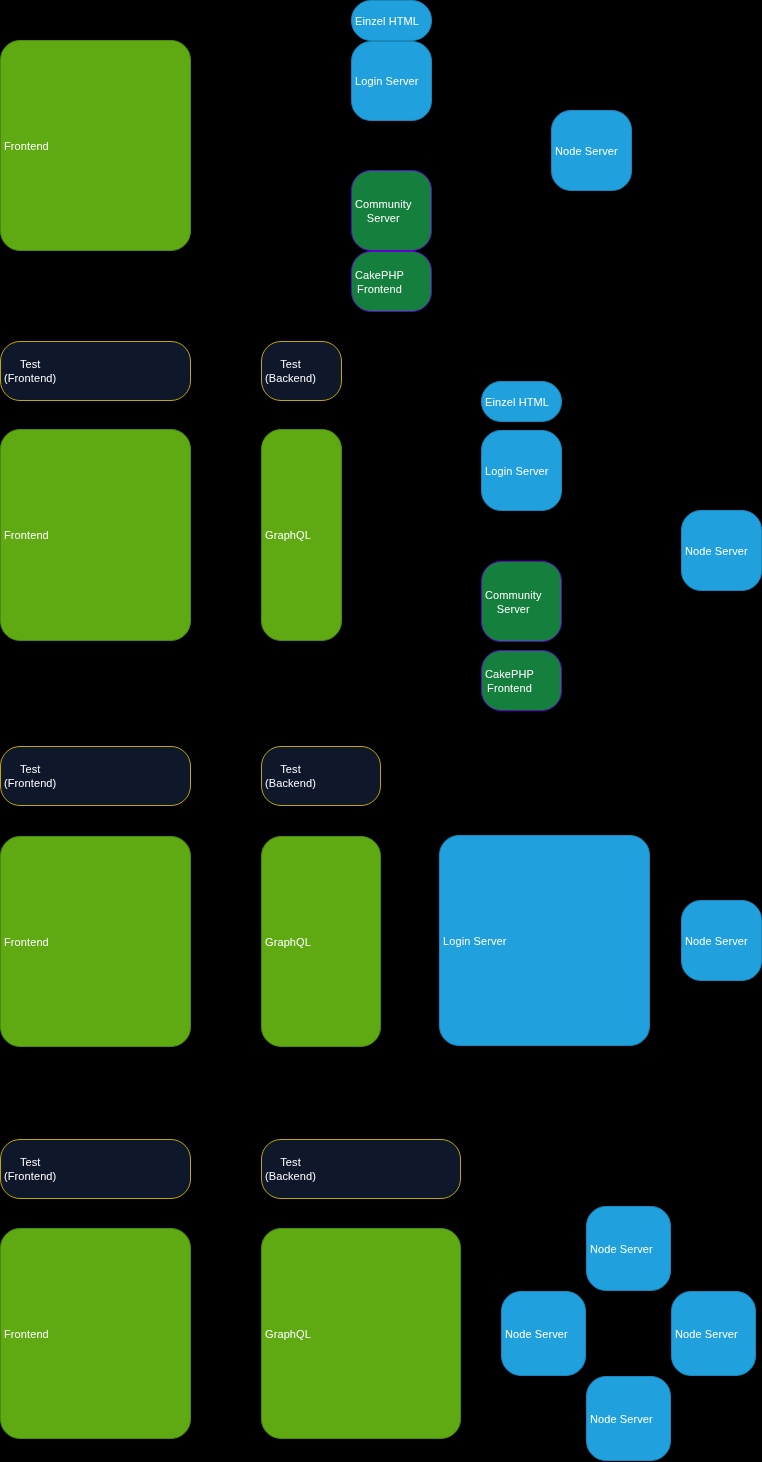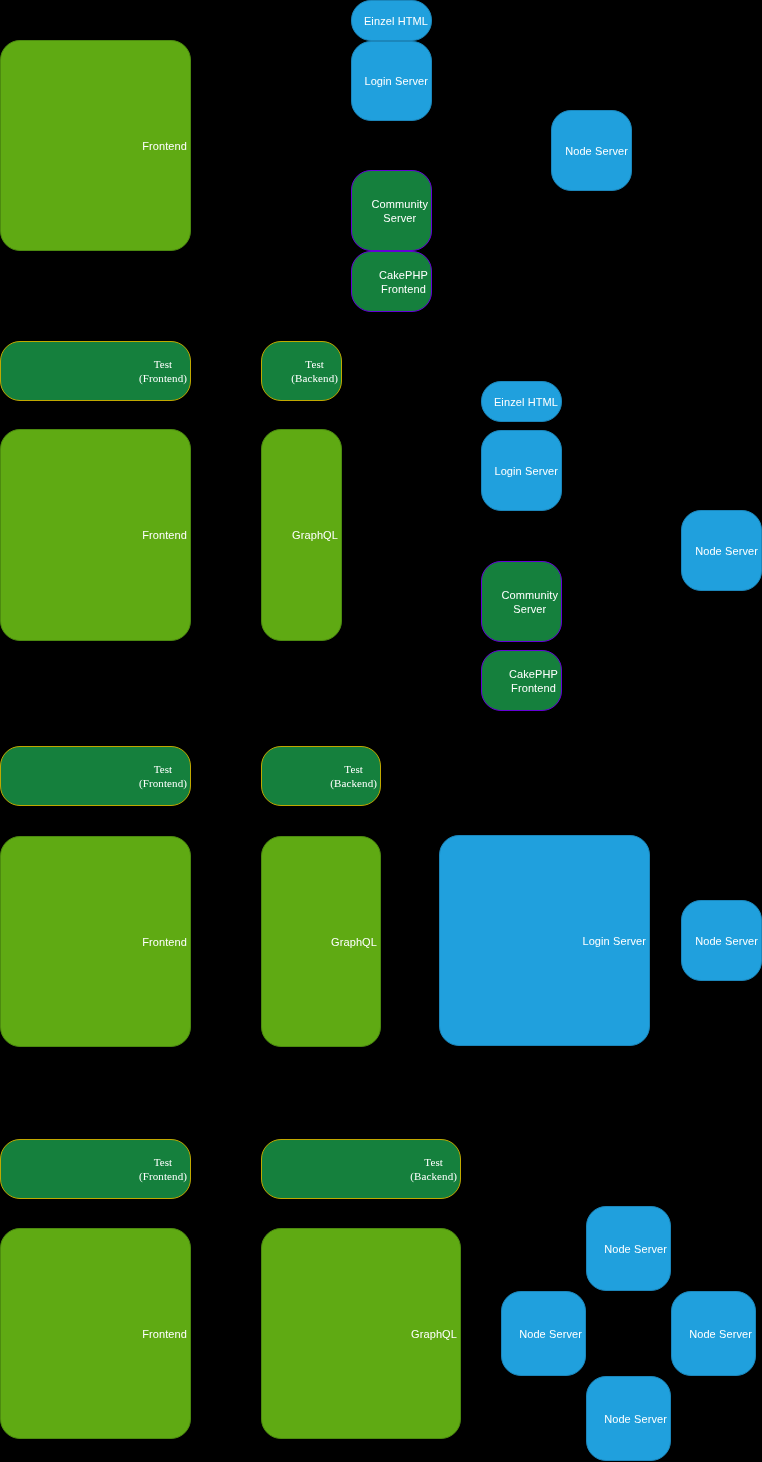--- a/index.html
+++ b/index.html
@@ -14,32 +14,32 @@
     height: 1462px;
     background: #000000;
     overflow: hidden;
     font-family: "Liberation Sans", "DejaVu Sans", sans-serif;
   }
   .block {
     position: absolute;
     box-sizing: border-box;
     display: flex;
     align-items: center;
-    justify-content: flex-end;
+    justify-content: flex-start;
     text-align: center;
     color: #ffffff;
     font-size: 11px;
     line-height: 14px;
     letter-spacing: 0.1px;
     white-space: pre-line;
     overflow: hidden;
     border-radius: 20px;
   }
   .c-green  { background: #5faa13; border: 1px solid #4c8a0f; }
-  .c-yellow { background: #15803d; border: 1px solid #c0a800; font-family: Liberation Serif, serif; }
+  .c-yellow { background: #0f172a; border: 1px solid #c0a800; }
   .c-blue   { background: #20a0dd; border: 1px solid #1b86bb; }
   .c-purple { background: #15803d; border: 1px solid #6400d6; }
   .label {
     display: block;
     padding: 0 3px;
     pointer-events: none;
   }
 </style>
 </head>
 <body>

